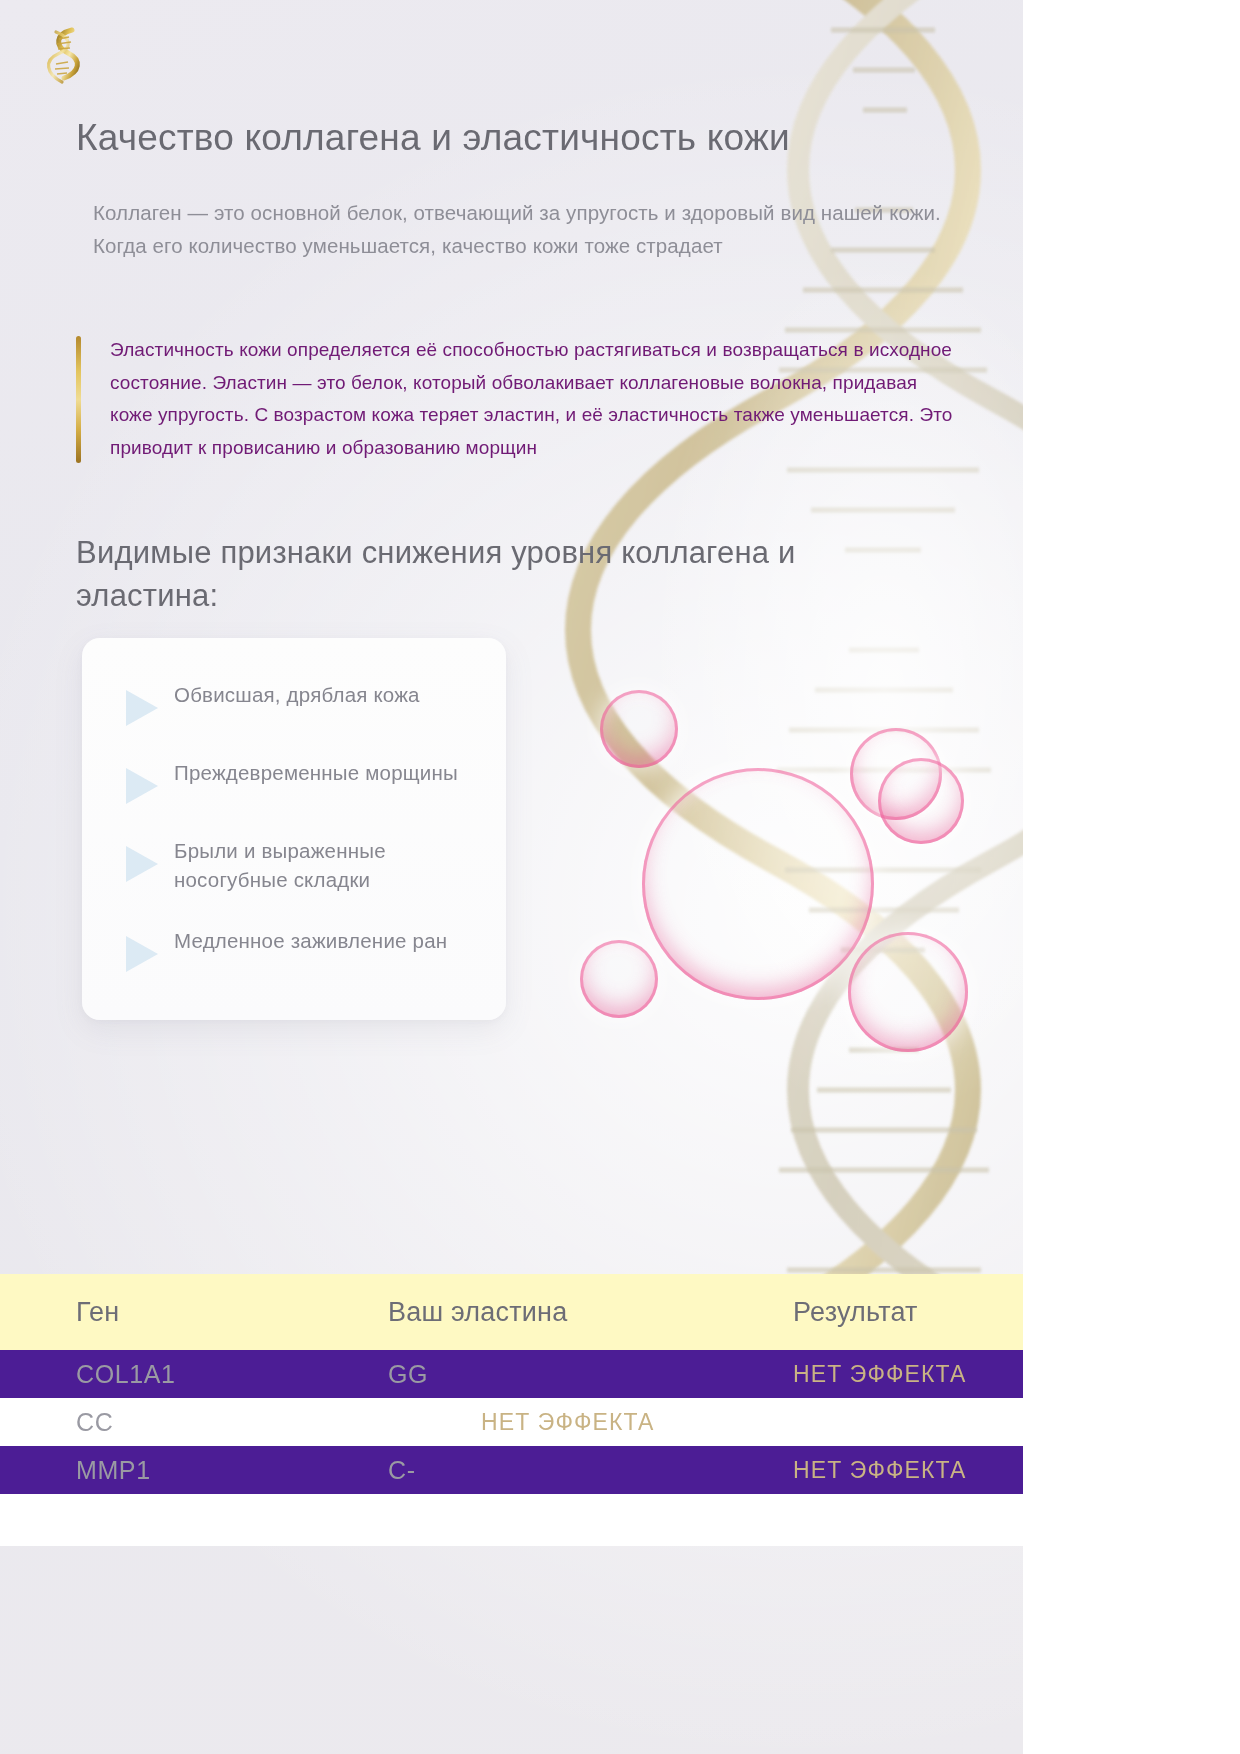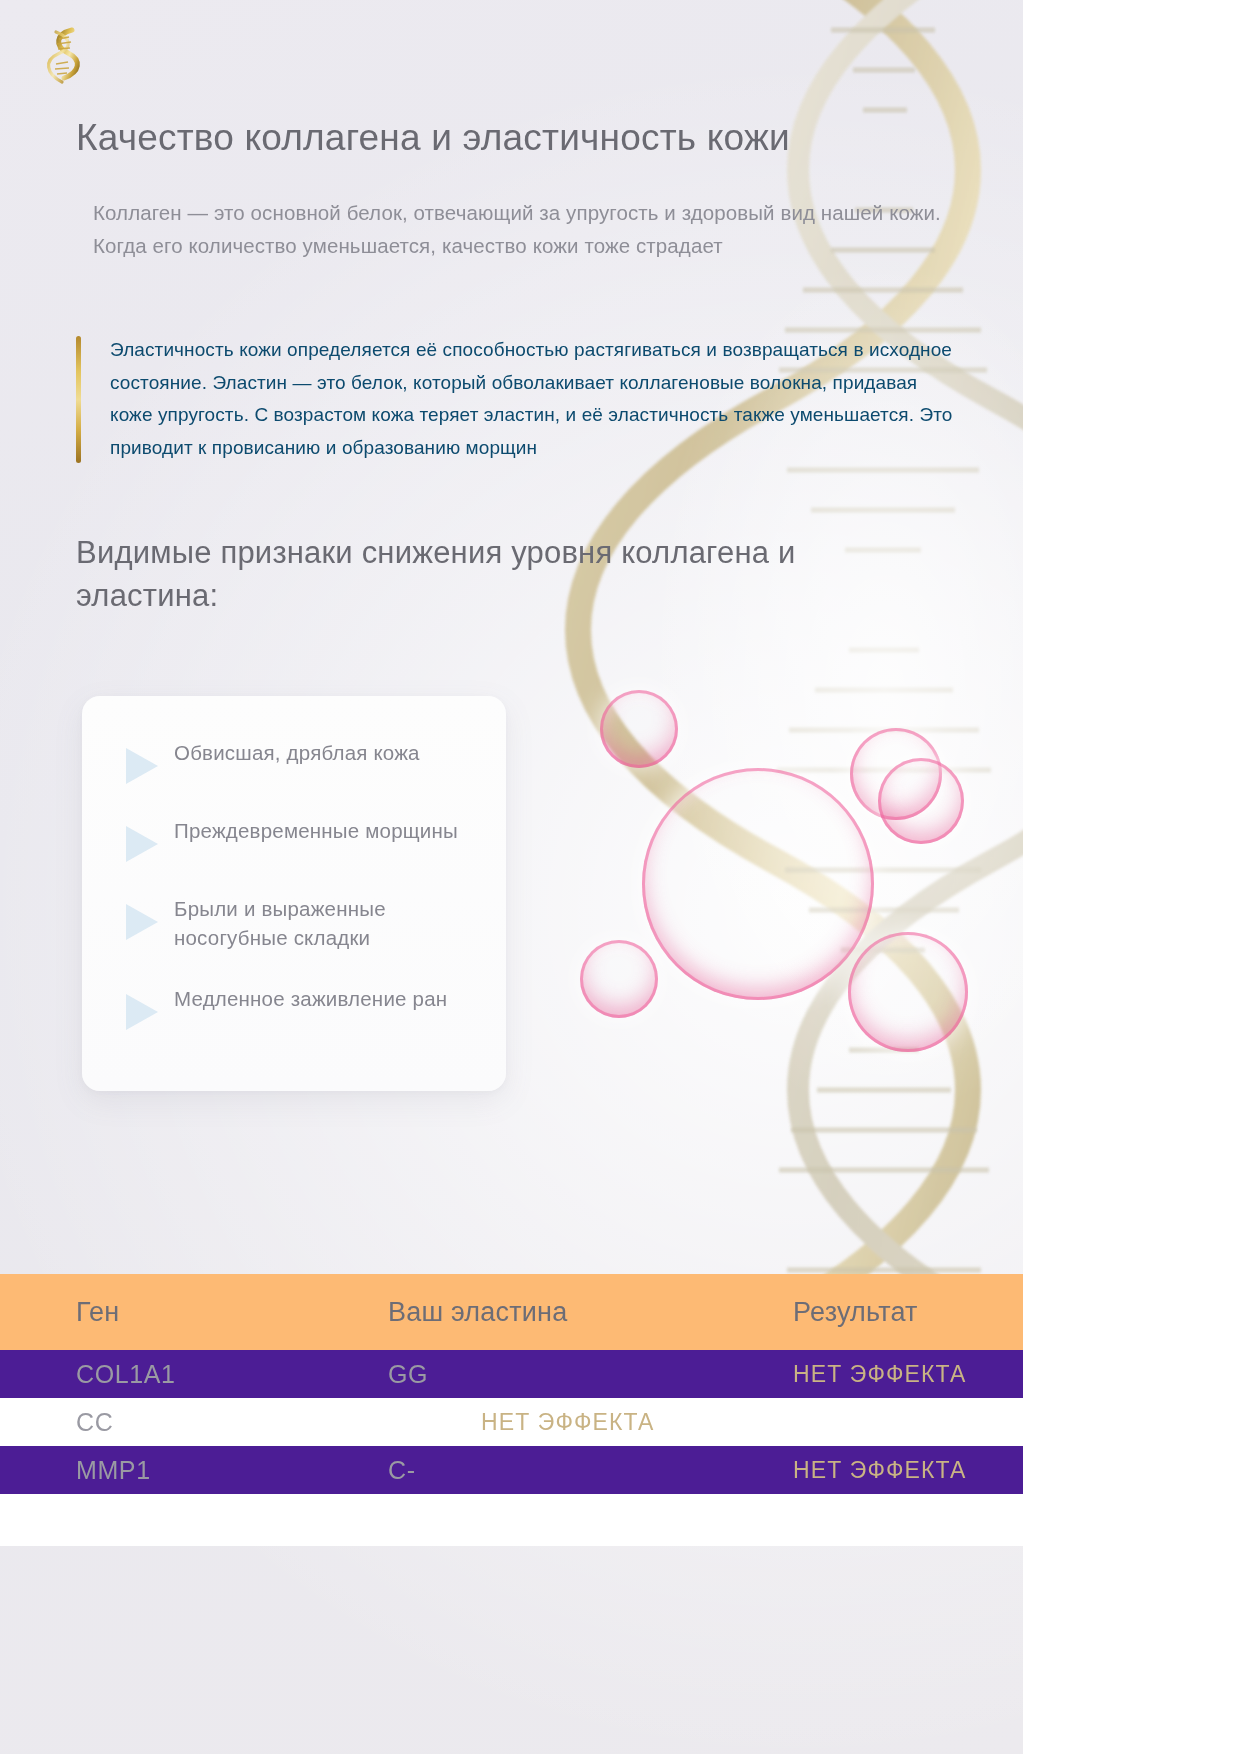--- a/index.html
+++ b/index.html
@@ -153,44 +153,44 @@
     top: 2px;
     bottom: 2px;
     width: 5px;
     border-radius: 3px;
     background: linear-gradient(180deg, #b4892d 0%, #e3c55f 28%, #f0dc94 50%, #d4ad45 74%, #9c7322 100%);
   }
   .quote-text {
     font-size: 19px;
     font-weight: 300;
     line-height: 1.72;
-    color: #0c4a6e;
+    color: #701a75;
     letter-spacing: 0.1px;
   }
 
   
   .section-title {
     position: absolute;
     left: 76px;
     top: 532px;
     width: 820px;
     font-size: 31px;
     font-weight: 300;
     line-height: 1.38;
     color: #6a6a72;
     letter-spacing: 0.2px;
   }
 
   
   .signs-card {
     position: absolute;
     left: 82px;
-    top: 696px;
+    top: 638px;
     width: 424px;
-    padding: 40px 30px 61px 22px;
+    padding: 40px 30px 48px 22px;
     background: linear-gradient(180deg, #fdfdfd 0%, #fbfbfc 100%);
     border-radius: 18px;
     box-shadow: 0 10px 30px rgba(120,120,140,0.10), 0 2px 6px rgba(120,120,140,0.05);
   }
   .sign-item {
     display: flex;
     align-items: flex-start;
     gap: 16px;
     margin-bottom: 30px;
   }
@@ -226,21 +226,21 @@
   }
   .gt-row {
     display: flex;
     align-items: center;
     height: 48px;
     padding-left: 76px;
     padding-right: 40px;
   }
   .gt-head {
     height: 76px;
-    background: #fdba74;
+    background: #fef9c3;
   }
   .gt-head .gt-cell {
     font-size: 27px;
     font-weight: 300;
     color: #6d6d76;
     letter-spacing: 0.2px;
   }
   .gt-body-row { background: #ffffff; }
   .gt-body-row.alt { background: #4c1d95; }
 

